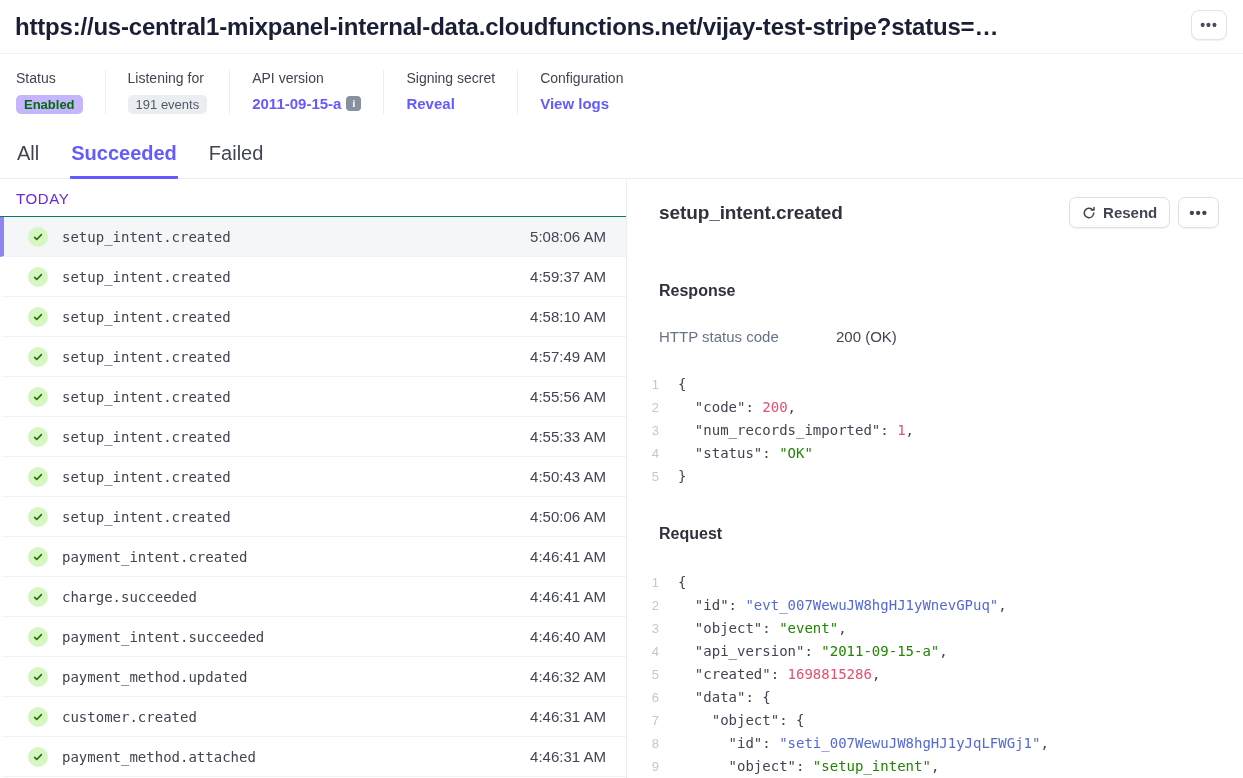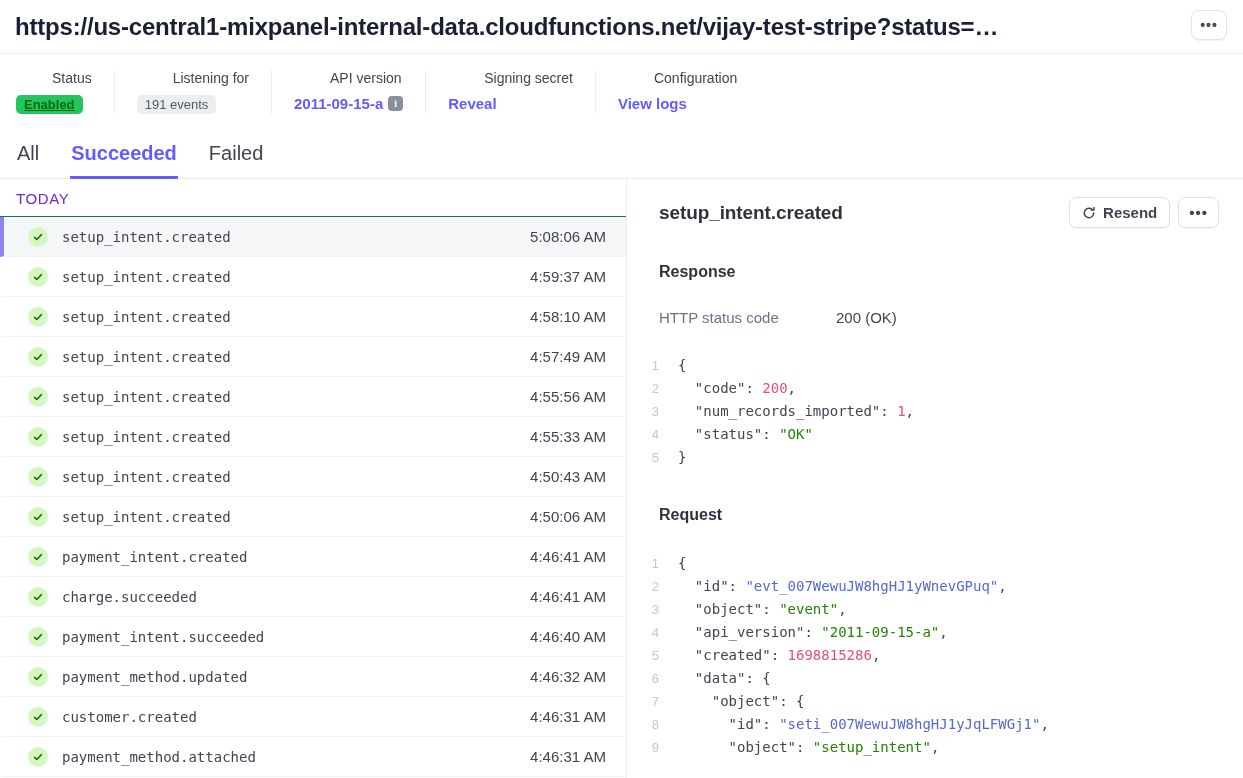--- a/index.html
+++ b/index.html
@@ -10,24 +10,24 @@
   .page-header { position:relative; padding:13px 60px 12px 15px; border-bottom:1px solid #f0f1f4; }
   .page-title { font-size:24px; font-weight:700; color:#1a1f36; letter-spacing:-0.2px;
     white-space:nowrap; overflow:hidden; }
   .btn-overflow-top { position:absolute; right:16px; top:10px; width:36px; height:30px;
     background:#fff; border:1px solid #e0e3e9; border-radius:8px; box-shadow:0 1px 1px rgba(0,0,0,.06);
     font-size:14px; font-weight:700; color:#474e5a; line-height:1; cursor:pointer; letter-spacing:1px; }
 
   
   .meta { display:flex; align-items:stretch; padding:16px 16px 18px; }
   .meta-col { display:flex; flex-direction:column; gap:9px; }
-  .meta-label { font-size:14px; color:#414552;margin-left:36px; }
+  .meta-label { font-size:14px; color:#414552; }
   .meta-divider { width:1px; background:#ebeef1; margin:0 22px; }
   .badge { display:inline-block; font-size:13px; font-weight:600; padding:2px 8px; border-radius:5px; width:max-content; }
-  .badge-green { background:#22c55e; color:#05690d;text-decoration:underline; }
+  .badge-green { background:#c4b5fd; color:#05690d; }
   .badge-gray  { background:#ebeef1; color:#545969; font-weight:400; }
   .link { font-size:15px; color:#635bff; font-weight:600; cursor:pointer; width:max-content; }
   .apiver { display:flex; align-items:center; gap:5px; }
   .info-chip { display:inline-flex; align-items:center; justify-content:center; width:15px; height:15px;
     border-radius:4px; background:#87909f; color:#fff; font-size:10px; font-weight:700;
     font-family:"Liberation Serif", serif; }
 
   
   .tab-bar { display:flex; gap:30px; padding:4px 16px 0; border-bottom:1px solid #ebeef1; }
   .tab { background:none; border:none; font-family:inherit; font-size:20px; color:#414552;
@@ -51,21 +51,21 @@
   .detail-pane { flex:1; padding:18px 24px 0 32px; overflow:hidden; }
   .detail-head { display:flex; align-items:flex-start; }
   .detail-title { font-size:19px; font-weight:700; color:#30313d; letter-spacing:-0.1px; padding-top:5px; }
   .detail-actions { margin-left:auto; display:flex; gap:8px; }
   .btn { display:inline-flex; align-items:center; gap:7px; background:#fff; border:1px solid #dde1e7;
     border-radius:7px; box-shadow:0 1px 1px rgba(0,0,0,.05); padding:5px 12px; font-family:inherit;
     font-size:15px; font-weight:600; color:#414552; cursor:pointer; height:31px; }
   .btn-overflow { letter-spacing:1px; font-weight:700; padding:5px 10px; }
 
   .section-heading { font-size:16px; font-weight:700; color:#30313d; }
-  .response-heading { margin-top:35px; }
+  .response-heading { margin-top:54px; }
   .request-heading { margin-top:37px; }
 
   .kv-row { display:flex; margin-top:28px; font-size:15px; }
   .kv-label { width:177px; color:#687385; }
   .kv-value { color:#414552; }
 
   .code-block { margin-top:28px; margin-left:-14px; font-family:"DejaVu Sans Mono", monospace; font-size:14px; }
   .code-line { display:flex; line-height:23px; white-space:pre; }
   .ln { width:14px; text-align:right; color:#c0c8d2; margin-right:19px; flex:0 0 14px;
     font-family:"Liberation Sans", sans-serif; font-size:13px; }

